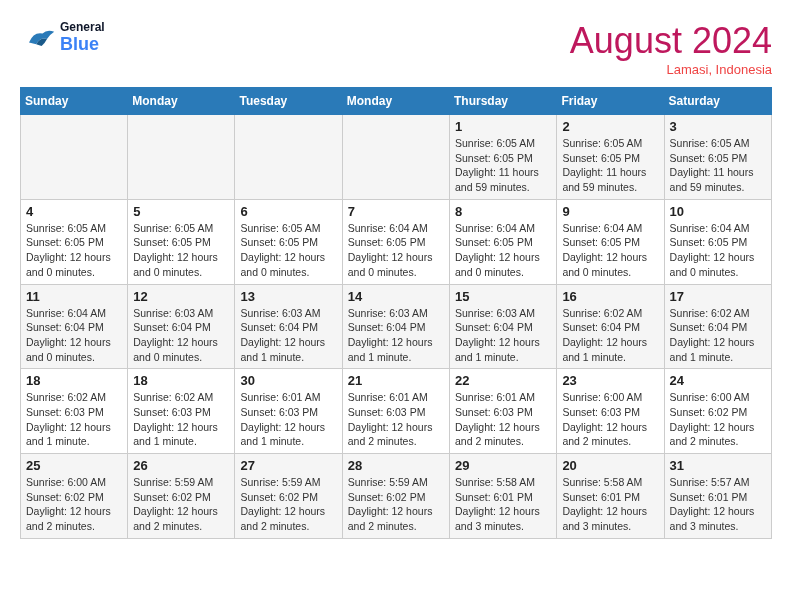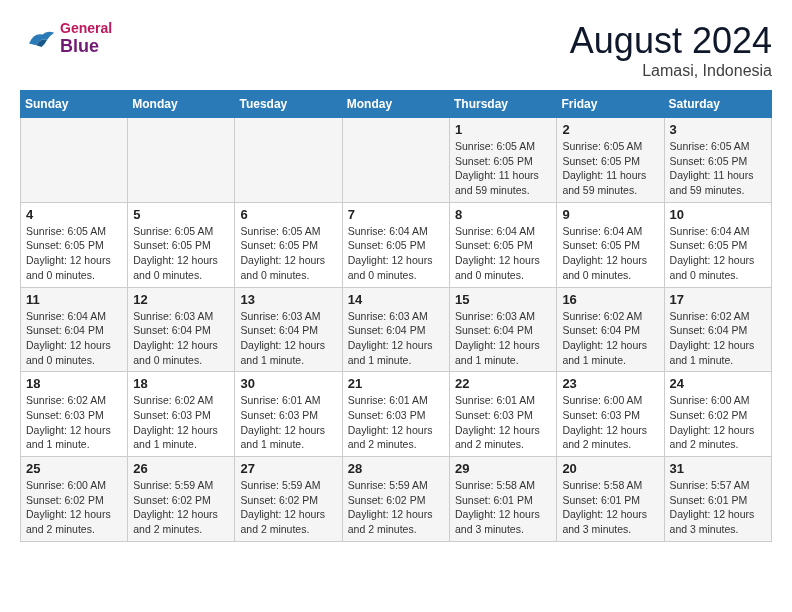--- a/index.html
+++ b/index.html
@@ -24,25 +24,25 @@
     .logo-bird {
       width: 36px;
       height: 28px;
     }
     .title-block {
       text-align: right;
     }
     .month-title {
       font-size: 36px;
       font-weight: normal;
-      color: #0f172a;
+      color: #be185d;
     }
     .location {
-      font-size: 16px;
-      color: #404040;
+      font-size: 13px;
+      color: #ef4444;
     }
     .calendar {
       width: 100%;
       border-collapse: collapse;
       font-size: 11px;
     }
     .calendar th {
       background-color: #2a7ab8;
       color: #fff;
       padding: 6px 4px;
@@ -83,22 +83,22 @@
 </head>
 <body>
 
 <div class="header">
   <div class="logo">
     <svg class="logo-bird" viewBox="0 0 40 30" xmlns="http://www.w3.org/2000/svg">
       <path d="M10,20 Q15,8 25,10 Q30,5 38,8 Q32,12 30,16 Q22,14 18,22 Z" fill="#2a7ab8"></path>
       <path d="M18,22 Q22,14 30,16 Q28,20 24,24 Z" fill="#1a5a8a"></path>
     </svg>
     <div>
-      <div style="font-size:14px;font-weight:bold;color:#be185d;text-align:right;">General</div>
-      <div style="font-size:18px;font-weight:bold;color:#701a75;">Blue</div>
+      <div style="font-size:12px;font-weight:bold;color:#0f172a;text-align:right;">General</div>
+      <div style="font-size:18px;font-weight:bold;color:#3b82f6;">Blue</div>
     </div>
   </div>
   <div class="title-block">
     <div class="month-title">August 2024</div>
     <div class="location">Lamasi, Indonesia</div>
   </div>
 </div>
 
 <table class="calendar">
   <thead>

